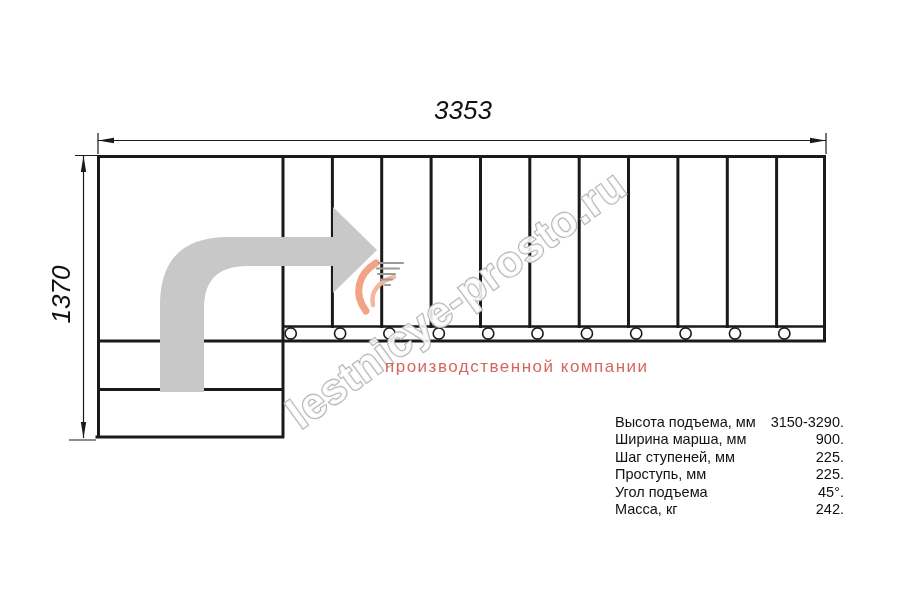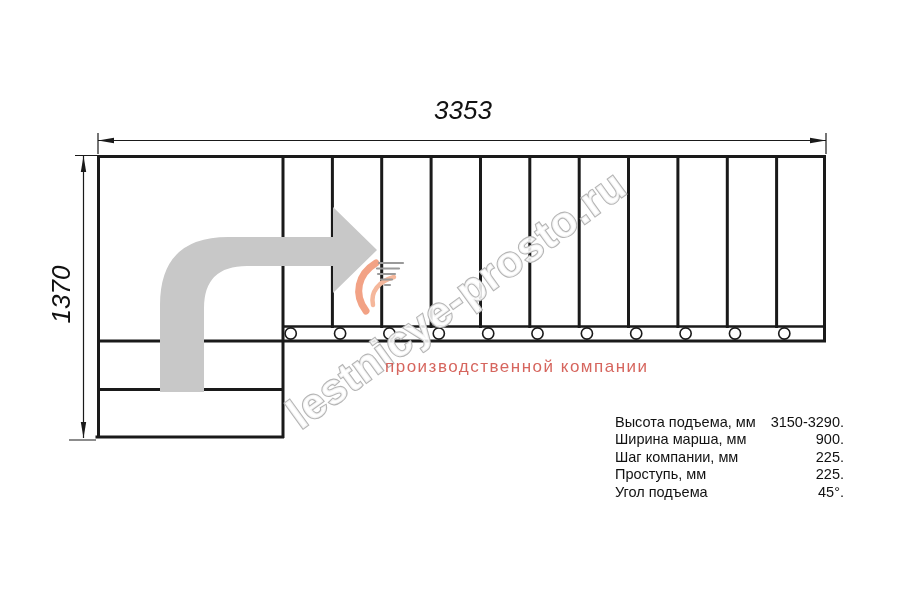--- a/index.html
+++ b/index.html
@@ -130,26 +130,30 @@
   <div class="specs">
     <div class="spec-row">
       <span class="lbl">Высота подъема, мм</span>
       <span class="val">3150-3290.</span>
     </div>
     <div class="spec-row">
       <span class="lbl">Ширина марша, мм</span>
       <span class="val">900.</span>
     </div>
     <div class="spec-row">
-      <span class="lbl">Шаг компании, мм</span>
+      <span class="lbl">Шаг ступеней, мм</span>
       <span class="val">225.</span>
     </div>
     <div class="spec-row">
       <span class="lbl">Проступь, мм</span>
       <span class="val">225.</span>
     </div>
     <div class="spec-row">
       <span class="lbl">Угол подъема</span>
       <span class="val">45°.</span>
     </div>
+    <div class="spec-row">
+      <span class="lbl">Масса, кг</span>
+      <span class="val">242.</span>
+    </div>
   </div>
 
 </div>
 
 </body></html>

